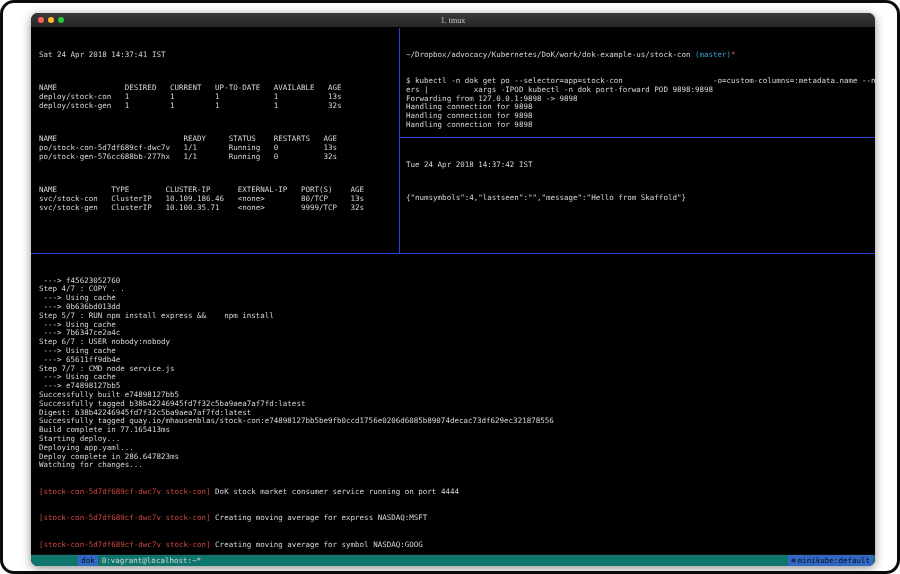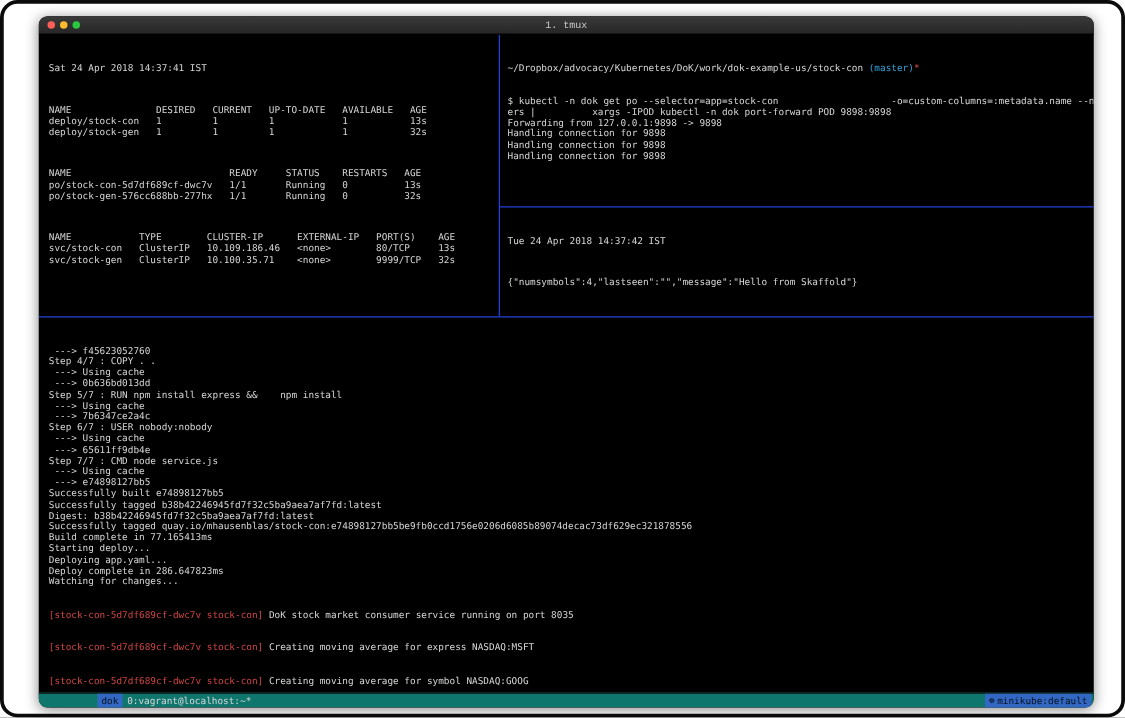--- a/index.html
+++ b/index.html
@@ -16,31 +16,31 @@
     flex:0 0 auto; height:15px; background:linear-gradient(#3a3a3a,#262626);
     display:flex; align-items:center; position:relative; border-bottom:1px solid #000;
   }
   .lights { display:flex; gap:4px; padding-left:7px; z-index:2; }
   .light { width:6px; height:6px; border-radius:50%; display:inline-block; }
   .light.red { background:#ff5f57; }
   .light.yellow { background:#febc2e; }
   .light.green { background:#28c840; }
   .title {
     position:absolute; left:0; right:0; text-align:center;
-    font-family:Liberation Mono, monospace; font-size:8px; color:#c9c9c9;
+    font-family:Liberation Serif, serif; font-size:8px; color:#c9c9c9;
   }
   .content { flex:1; display:flex; flex-direction:column; min-height:0; }
   .top-row { flex:0 0 auto; height:226px; display:flex; border-bottom:1px solid var(--pane_border,#2442d8); }
   .pane {
     color:#d6d6d6; font-size:7.5px; line-height:8.8px; white-space:pre; overflow:hidden;
   }
   .pane pre { font-family:inherit; font-size:inherit; line-height:inherit; }
   .pane-left { width:369px; flex:0 0 auto; border-right:1px solid var(--pane_border,#2442d8); padding:5px 4px 0 8px; }
   .pane-right-col { flex:1; display:flex; flex-direction:column; min-width:0; }
-  .pane-rt { flex:0 0 auto; height:138px; border-bottom:1px solid var(--pane_border,#2442d8); padding:5px 4px 0 6px; }
+  .pane-rt { flex:0 0 auto; height:110px; border-bottom:1px solid var(--pane_border,#2442d8); padding:5px 4px 0 6px; }
   .pane-rb { flex:1; padding:5px 4px 0 6px; }
   .pane-bottom { flex:1; min-height:0; padding:5px 0 0 8px; }
   .gap { margin-top:7px; }
   .branch { color:var(--branch_cyan,#35a3d9); }
   .dirty { color:var(--dirty_red,#d94f4f); }
   .red-text { color:var(--log_prefix_red,#cf4542); }
   .statusbar {
     flex:0 0 auto; height:12px; background:#0f766e; border-top:1px solid #101010;
     display:flex; justify-content:space-between; align-items:center;
     font-size:7.5px; line-height:12px; padding:0 2px; color:#d6d6d6; white-space:pre;
@@ -117,21 +117,21 @@
  ---&gt; e74898127bb5
 Successfully built e74898127bb5
 Successfully tagged b38b42246945fd7f32c5ba9aea7af7fd:latest
 Digest: b38b42246945fd7f32c5ba9aea7af7fd:latest
 Successfully tagged quay.io/mhausenblas/stock-con:e74898127bb5be9fb0ccd1756e0206d6085b89074decac73df629ec321878556
 Build complete in 77.165413ms
 Starting deploy...
 Deploying app.yaml...
 Deploy complete in 286.647823ms
 Watching for changes...</pre>
-        <div><span class="red-text">[stock-con-5d7df689cf-dwc7v stock-con]</span><span> DoK stock market consumer service running on port 8035</span></div>
+        <div><span class="red-text">[stock-con-5d7df689cf-dwc7v stock-con]</span><span> DoK stock market consumer service running on port 4444</span></div>
         <div><span class="red-text">[stock-con-5d7df689cf-dwc7v stock-con]</span><span> Creating moving average for express NASDAQ:MSFT</span></div>
         <div><span class="red-text">[stock-con-5d7df689cf-dwc7v stock-con]</span><span> Creating moving average for symbol NASDAQ:GOOG</span></div>
         
         
       </div>
 
       <div class="statusbar">
         <div class="status-left">
           <span class="chip">dok</span><span class="win-label">0:vagrant@localhost:~*</span>
         </div>

